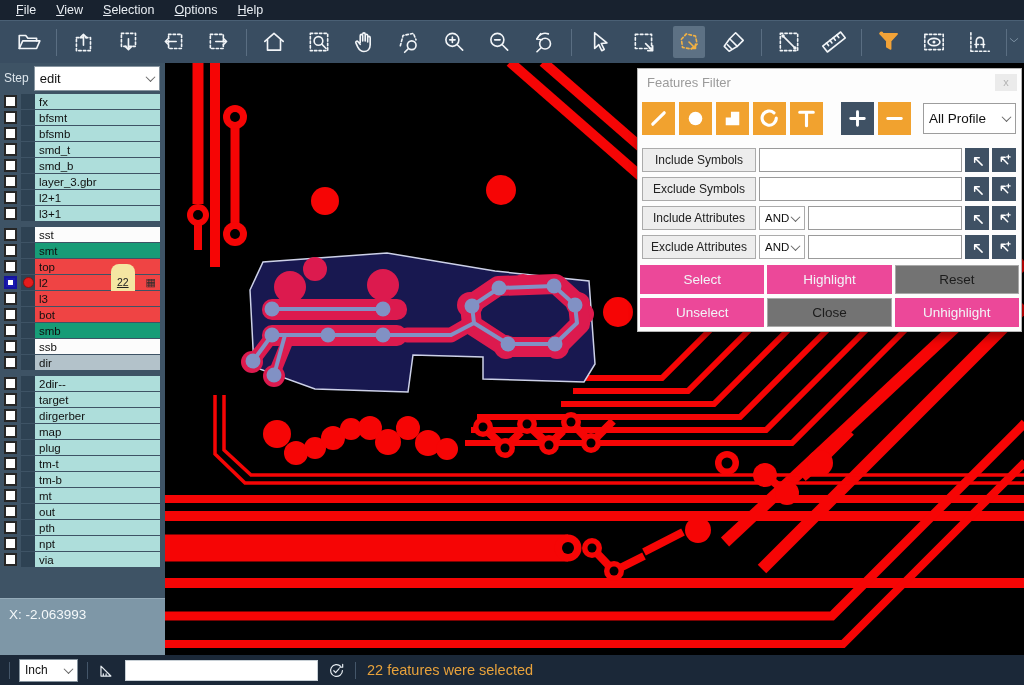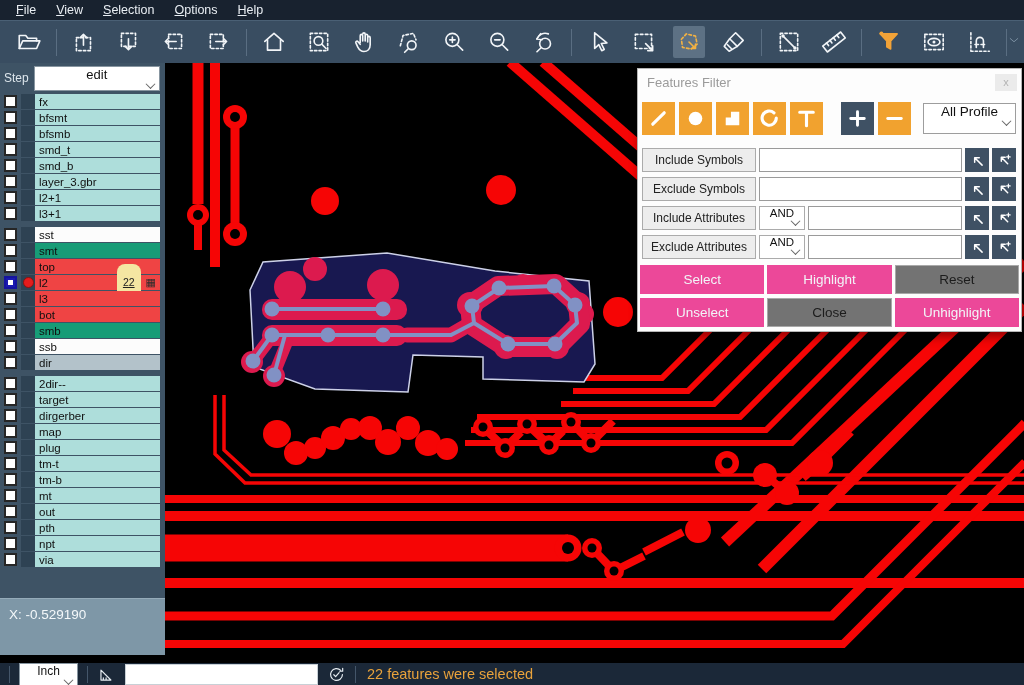--- a/index.html
+++ b/index.html
@@ -26,42 +26,42 @@
   .tb-icon.accent{color:#F2A338;}
   .tb-overflow{position:absolute;right:3px;top:12px;color:#7E92A5;}
   .tb-overflow svg{width:14px;height:14px;fill:none;stroke:currentColor;stroke-width:1.6;}
 
   
   .sidebar{position:absolute;top:62px;left:0;width:165px;bottom:30px;background:#3E5365;
            display:flex;flex-direction:column;z-index:4;}
   .step-row{height:32px;flex:none;display:flex;align-items:center;padding:0 5px 0 4px;gap:5px;}
   .step-label{color:#DDE6EC;font-size:12px;}
   .select-box{background:#fff;border:1px solid #8795A0;display:flex;align-items:center;
-              padding:0 5px;font-size:13px;color:#111;flex-direction:column;}
+              padding:0 5px;font-size:13px;color:#111;}
   .step-select{flex:1;height:23px;}
   .chev{margin-left:auto;width:6px;height:6px;border-right:1.5px solid #666;
         border-bottom:1.5px solid #666;transform:rotate(45deg) translate(-1px,-1px);flex:none;}
   .layer-list{flex:none;}
   .layer-row{display:flex;align-items:stretch;height:15px;margin-bottom:1px;}
   .cb-cell{width:21px;flex:none;display:flex;align-items:center;justify-content:center;}
   .checkbox{width:9px;height:9px;background:#fff;border:2px solid #262626;flex:none;}
   .checkbox.checked{background:#1A1AB2;border-color:#15159E;position:relative;}
   .checkbox.checked::after{content:"";position:absolute;inset:2px;background:#fff;}
   .dot-cell{width:14px;flex:none;background:#2E4253;display:flex;align-items:center;justify-content:center;}
   .reddot{width:9px;height:9px;border-radius:50%;background:#E51C1C;border:1px solid #8d1010;}
   .name-cell{flex:1;margin-right:5px;display:flex;align-items:center;padding:0 4px;
              font-size:11.5px;color:#101010;min-width:0;}
   .lname{flex:1;white-space:nowrap;overflow:hidden;}
   .c-cyan{background:#AEDEDB;}
   .c-white{background:#FCFCFC;}
   .c-green{background:#179C77;}
   .c-amber{background:#ef4444;}
   .c-gray{background:#B3C2CA;}
   .badge{background:#F4E6A2;border-radius:8px;font-size:10.5px;line-height:13px;
-         padding:12px 6px;margin-right:5px;color:#222;flex:none;text-decoration:underline;}
+         padding:12px 6px;margin-right:11px;color:#222;flex:none;text-decoration:underline;}
   .gridico{font-size:11px;color:#2c2c2c;line-height:1;flex:none;}
   .group-gap{height:5px;}
   .sidebar-fill{flex:1;}
   .coords{flex:none;height:50px;background:#7E97A7;border-top:1px solid #95ABB9;
           color:#F4F8FA;font-size:13.5px;padding:6px 0 0 9px;line-height:1.5;}
 
   
   .canvas{position:absolute;top:62px;left:165px;right:0;bottom:30px;background:#000;z-index:1;}
   .canvas svg{position:absolute;inset:0;width:100%;height:100%;}
 
@@ -94,21 +94,21 @@
           align-items:center;justify-content:center;margin-left:3px;}
   .f-pick svg{width:17px;height:17px;fill:none;stroke:currentColor;stroke-width:2.1;
               stroke-linecap:round;stroke-linejoin:round;}
   .actions{position:absolute;left:2px;right:2px;top:196px;display:grid;
            grid-template-columns:1fr 1fr 1fr;gap:4px 3px;}
   .act-btn{height:29px;display:flex;align-items:center;justify-content:center;font-size:13.5px;}
   .act-btn.dark{background:#ec4899;color:#F2F5F8;}
   .act-btn.light{background:#737373;color:#1C1C1C;border:1px solid #A8A8A8;box-sizing:border-box;}
 
   
-  .statusbar{position:absolute;left:0;right:0;bottom:0;height:22px;background:#1B2838;
+  .statusbar{position:absolute;left:0;right:0;bottom:0;height:30px;background:#1B2838;
              display:flex;align-items:center;padding:0 9px;gap:9px;z-index:6;}
   .sb-sep{width:1px;height:17px;background:#44566A;flex:none;}
   .unit-select{width:47px;height:21px;font-size:12px;flex:none;}
   .sb-icon{color:#E6ECF1;display:flex;flex:none;}
   .sb-icon svg{width:19px;height:19px;fill:none;stroke:currentColor;stroke-width:1.5;
                stroke-linecap:round;stroke-linejoin:round;}
   .sb-input{width:183px;height:19px;background:#fff;border:1px solid #C8D0D6;flex:none;
             font-size:12px;padding:0 4px;}
   .sb-msg{color:#E8A23B;font-size:14.5px;margin-left:2px;white-space:nowrap;}
 </style>
@@ -563,21 +563,21 @@
           <span class="checkbox"></span>
         </div>
         <div class="dot-cell"></div>
         <div class="name-cell c-cyan">
           <span class="lname">via</span>
         </div>
       </div>
     </div>
   <div class="sidebar-fill"></div>
   <div class="coords">
-    <div>X: -0.529190</div>
+    <div>X: -2.063993</div>
   </div>
 </div>
 
 <div class="canvas">
   <svg viewBox="0 0 859 593" preserveAspectRatio="none">
 
     <g stroke="var(--red)" fill="none">
       <path d="M33 0 V142" stroke-width="11"></path>
       <path d="M50 0 V205" stroke-width="10"></path>
       <path d="M33 162 V188" stroke-width="8"></path>

